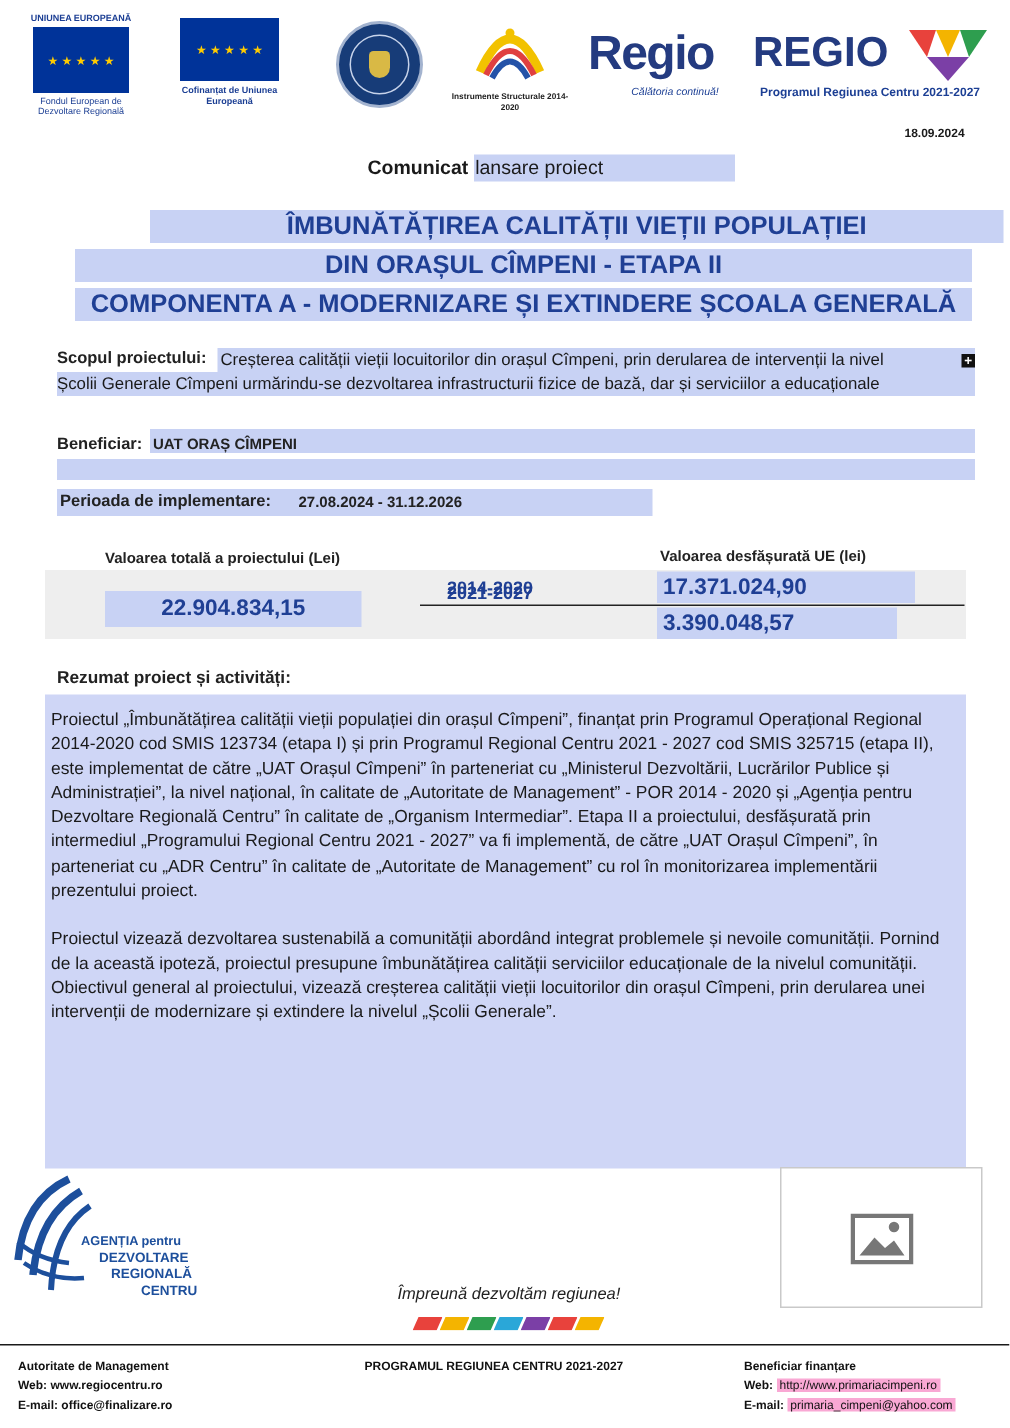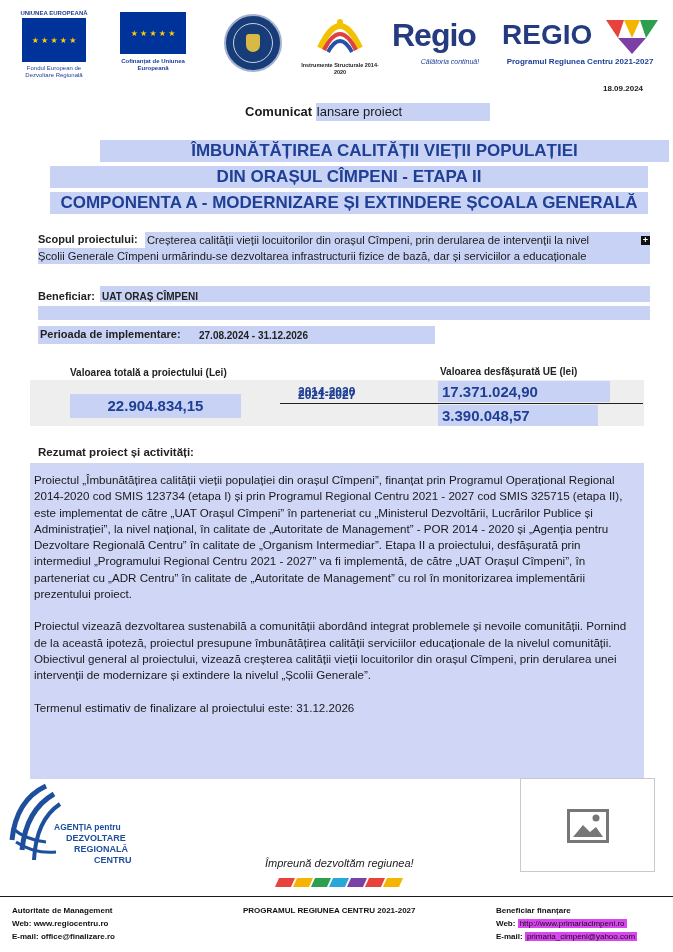--- a/index.html
+++ b/index.html
@@ -23,21 +23,21 @@
   .label-b { font-weight: 700; font-size: 11px; color: #222; }
   .val-b { font-weight: 700; font-size: 10px; color: #222; }
   .fin-big { font-weight: 700; color: #1f3f94; font-size: 15px; }
   .year { font-weight: 700; color: #1f3f94; font-size: 12px; }
 
   .summary { position: absolute; left: 30px; top: 463px; width: 614px; height: 316px; background: #cfd6f6; padding: 9px 4px 0 4px; font-size: 11.6px; line-height: 16.3px; color: #1a1a1a; }
   .summary p { margin-bottom: 16px; }
 
   .footer-rule { position: absolute; left: 0; top: 896px; width: 673px; height: 1px; background: #1a1a1a; }
   .foot { position: absolute; font-size: 8px; line-height: 13px; font-weight: 700; color: #111; }
-  .foot .hi { background: #d946ef; font-weight: 400; padding: 0 2px; }
+  .foot .hi { background: #f9a8d4; font-weight: 400; padding: 0 2px; }
 
   .stripe { position: absolute; top: 878px; height: 9px; }
 </style>
 </head>
 <body>
 
 <div>
 
   <div class="logo-box" style="left:18px;top:10px;width:72px;height:72px;">
     <div class="logo-cap" style="left:0;top:0;width:72px;font-weight:700;font-size:6px;">UNIUNEA EUROPEANĂ</div>
@@ -135,21 +135,20 @@
   <div class="abs year" style="left:298px;top:388px;">2021-2027</div>
   <div class="abs hl" style="left:438px;top:405px;width:160px;height:21px;padding-left:4px;">
     <span class="fin-big" style="line-height:22px;">3.390.048,57</span>
   </div>
 </div>
 
 <div class="abs label-b" style="left:38px;top:446px;font-size:11.5px;">Rezumat proiect și activități:</div>
 <div class="summary">
   <p>Proiectul „Îmbunătățirea calității vieții populației din orașul Cîmpeni”, finanțat prin Programul Operațional Regional 2014-2020 cod SMIS 123734 (etapa I) și prin Programul Regional Centru 2021 - 2027 cod SMIS 325715 (etapa II), este implementat de către „UAT Orașul Cîmpeni” în parteneriat cu „Ministerul Dezvoltării, Lucrărilor Publice și Administrației”, la nivel național, în calitate de „Autoritate de Management” - POR 2014 - 2020 și „Agenția pentru Dezvoltare Regională Centru” în calitate de „Organism Intermediar”. Etapa II a proiectului, desfășurată prin intermediul „Programului Regional Centru 2021 - 2027” va fi implementă, de către „UAT Orașul Cîmpeni”, în parteneriat cu „ADR Centru” în calitate de „Autoritate de Management” cu rol în monitorizarea implementării prezentului proiect.</p>
   <p>Proiectul vizează dezvoltarea sustenabilă a comunității abordând integrat problemele și nevoile comunității. Pornind de la această ipoteză, proiectul presupune îmbunătățirea calității serviciilor educaționale de la nivelul comunității. Obiectivul general al proiectului, vizează creșterea calității vieții locuitorilor din orașul Cîmpeni, prin derularea unei intervenții de modernizare și extindere la nivelul „Școlii Generale”.</p>
-  <p>Termenul estimativ de finalizare al proiectului este: 31.12.2026</p>
 </div>
 
 <div class="abs" style="left:6px;top:780px;width:140px;height:90px;">
   <svg class="abs" style="left:0;top:0;" width="60" height="90" viewBox="0 0 60 90">
     <path d="M40 6 Q10 20 6 60" stroke="#1d4f9c" stroke-width="5" fill="none"></path>
     <path d="M48 14 Q20 30 16 70" stroke="#1d4f9c" stroke-width="5" fill="none"></path>
     <path d="M54 24 Q30 40 28 80" stroke="#1d4f9c" stroke-width="4" fill="none"></path>
     <path d="M6 48 Q20 60 40 62" stroke="#1d4f9c" stroke-width="3" fill="none"></path>
     <path d="M10 62 Q28 74 50 72" stroke="#1d4f9c" stroke-width="3" fill="none"></path>
   </svg>

